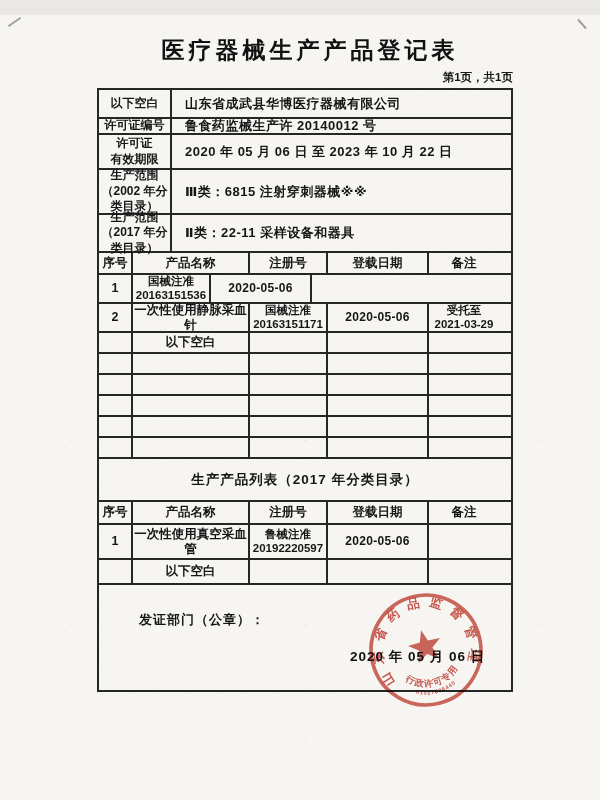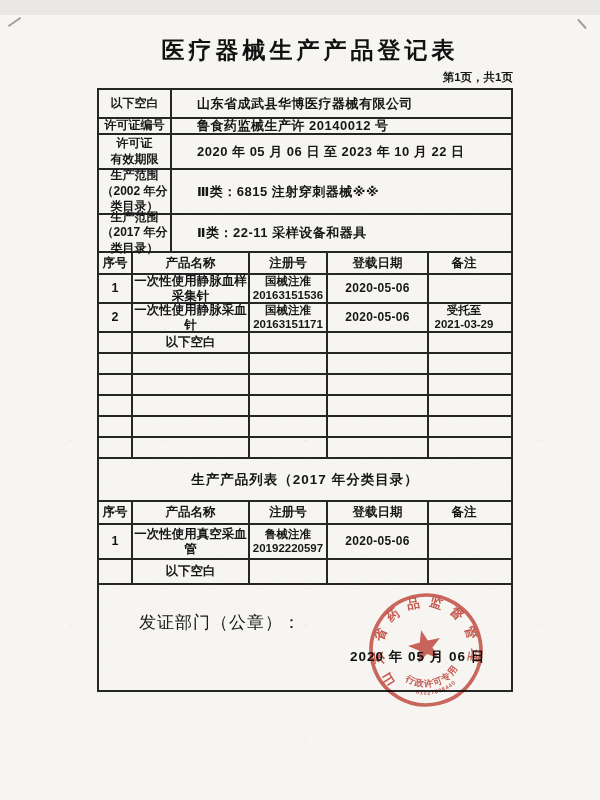--- a/index.html
+++ b/index.html
@@ -32,42 +32,42 @@
   .row { display:flex; border-bottom:2px solid #262626; }
   .row:last-child { border-bottom:none; }
   .cell { display:flex; align-items:center; justify-content:center;
           font-weight:700; text-align:center; }
   .cell:not(:last-child) { border-right:2px solid #262626; }
   .pre { white-space:pre-line; }
 
   
   .i-lbl { width:73px; font-size:12px; line-height:1.3; }
   .i-val { width:339px; justify-content:flex-start; text-align:right;
-           padding-left:25px; font-size:13px; letter-spacing:.5px; }
+           padding-left:13px; font-size:13px; letter-spacing:.5px; }
   .h29{height:29px}.h28{height:16px}.h35{height:35px}.h45{height:45px}.h38{height:38px}
 
   
   .band { height:48px; display:flex; align-items:center; justify-content:center;
           font-size:13.5px; font-weight:700; letter-spacing:1px;
           border-bottom:2px solid #262626; }
   .band2 { height:43px; }
 
   
   .c-no{width:34px}.c-name{width:117px}.c-reg{width:78px}.c-date{width:101px}.c-note{width:70px}
   .thead .cell { font-size:12.5px; }
   .th1 { height:22px; } .th2 { height:23px; }
   .trow .cell { font-size:12.5px; line-height:1.15; }
   .trow .c-reg, .trow .c-note { font-size:11.5px; }
   .trow .c-date { font-size:12px; letter-spacing:.3px; }
   .r29{height:29px}.r21{height:21px}.r35{height:35px}.r25{height:25px}
 
   
   .footer { position:relative; height:105px; }
-  .issuer { position:absolute; left:40px; top:26px; font-size:17px;
-            font-weight:400; letter-spacing:1px; }
+  .issuer { position:absolute; left:40px; top:26px; font-size:13px;
+            font-weight:700; letter-spacing:1px; }
   .issue-date { position:absolute; left:251px; top:63px; font-size:13.5px;
                 font-weight:700; letter-spacing:1px; z-index:7; color:#101010; }
   .seal { position:absolute; left:266px; top:4px; width:122px; height:122px;
           transform:rotate(-14deg); opacity:.84; mix-blend-mode:multiply; z-index:6;
           overflow:visible; }
   .seal text { font-family:"Liberation Sans","DejaVu Sans",sans-serif; font-weight:700; }
   .s-org  { font-size:12.5px; letter-spacing:8.5px; }
   .s-type { font-size:9px; letter-spacing:1px; }
   .s-ser  { font-size:5.5px; letter-spacing:.8px; }
 </style>
@@ -113,21 +113,20 @@
 
     <div class="row thead th1">
       <div class="cell c-no">序号</div>
       <div class="cell c-name">产品名称</div>
       <div class="cell c-reg">注册号</div>
       <div class="cell c-date">登载日期</div>
       <div class="cell c-note">备注</div>
     </div>
     <div class="row trow r29">
       <div class="cell c-no">1</div>
-      <div class="cell c-name">一次性使用静脉血样采集针</div>
       <div class="cell c-reg pre">国械注准
 20163151536</div>
       <div class="cell c-date">2020-05-06</div>
       <div class="cell c-note pre"></div>
     </div>
     <div class="row trow r29">
       <div class="cell c-no">2</div>
       <div class="cell c-name">一次性使用静脉采血针</div>
       <div class="cell c-reg pre">国械注准
 20163151171</div>

